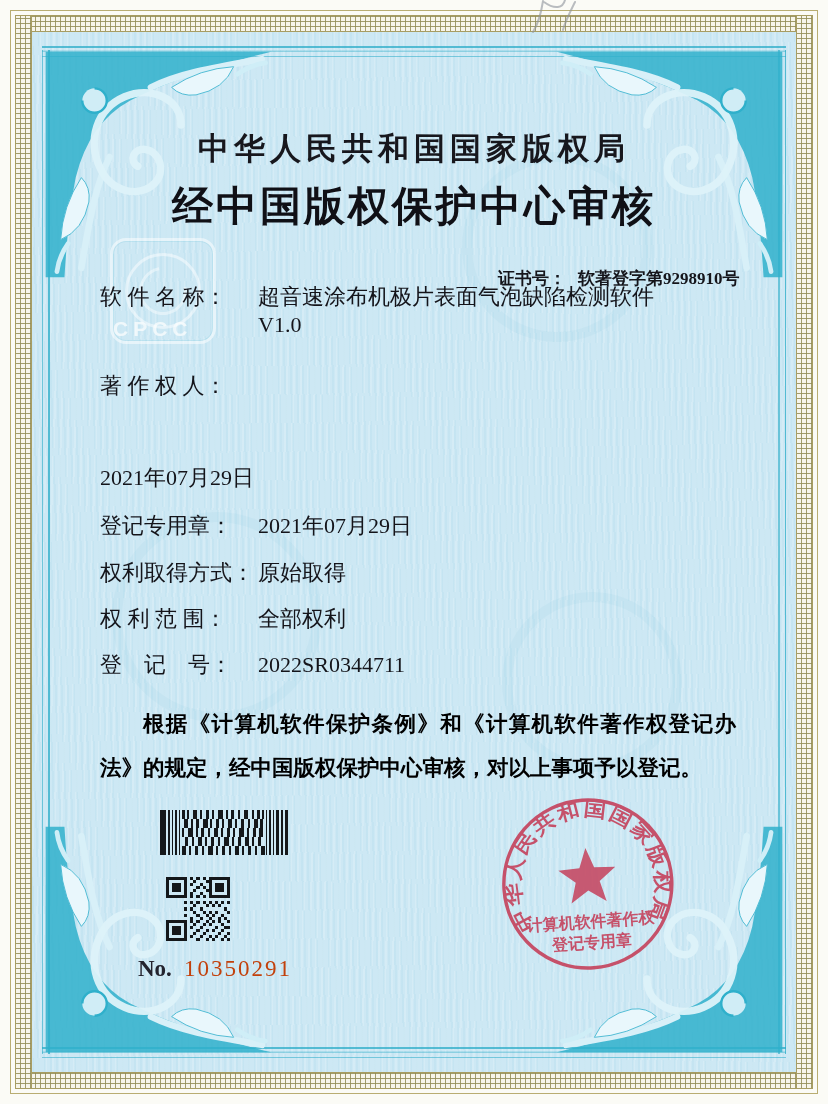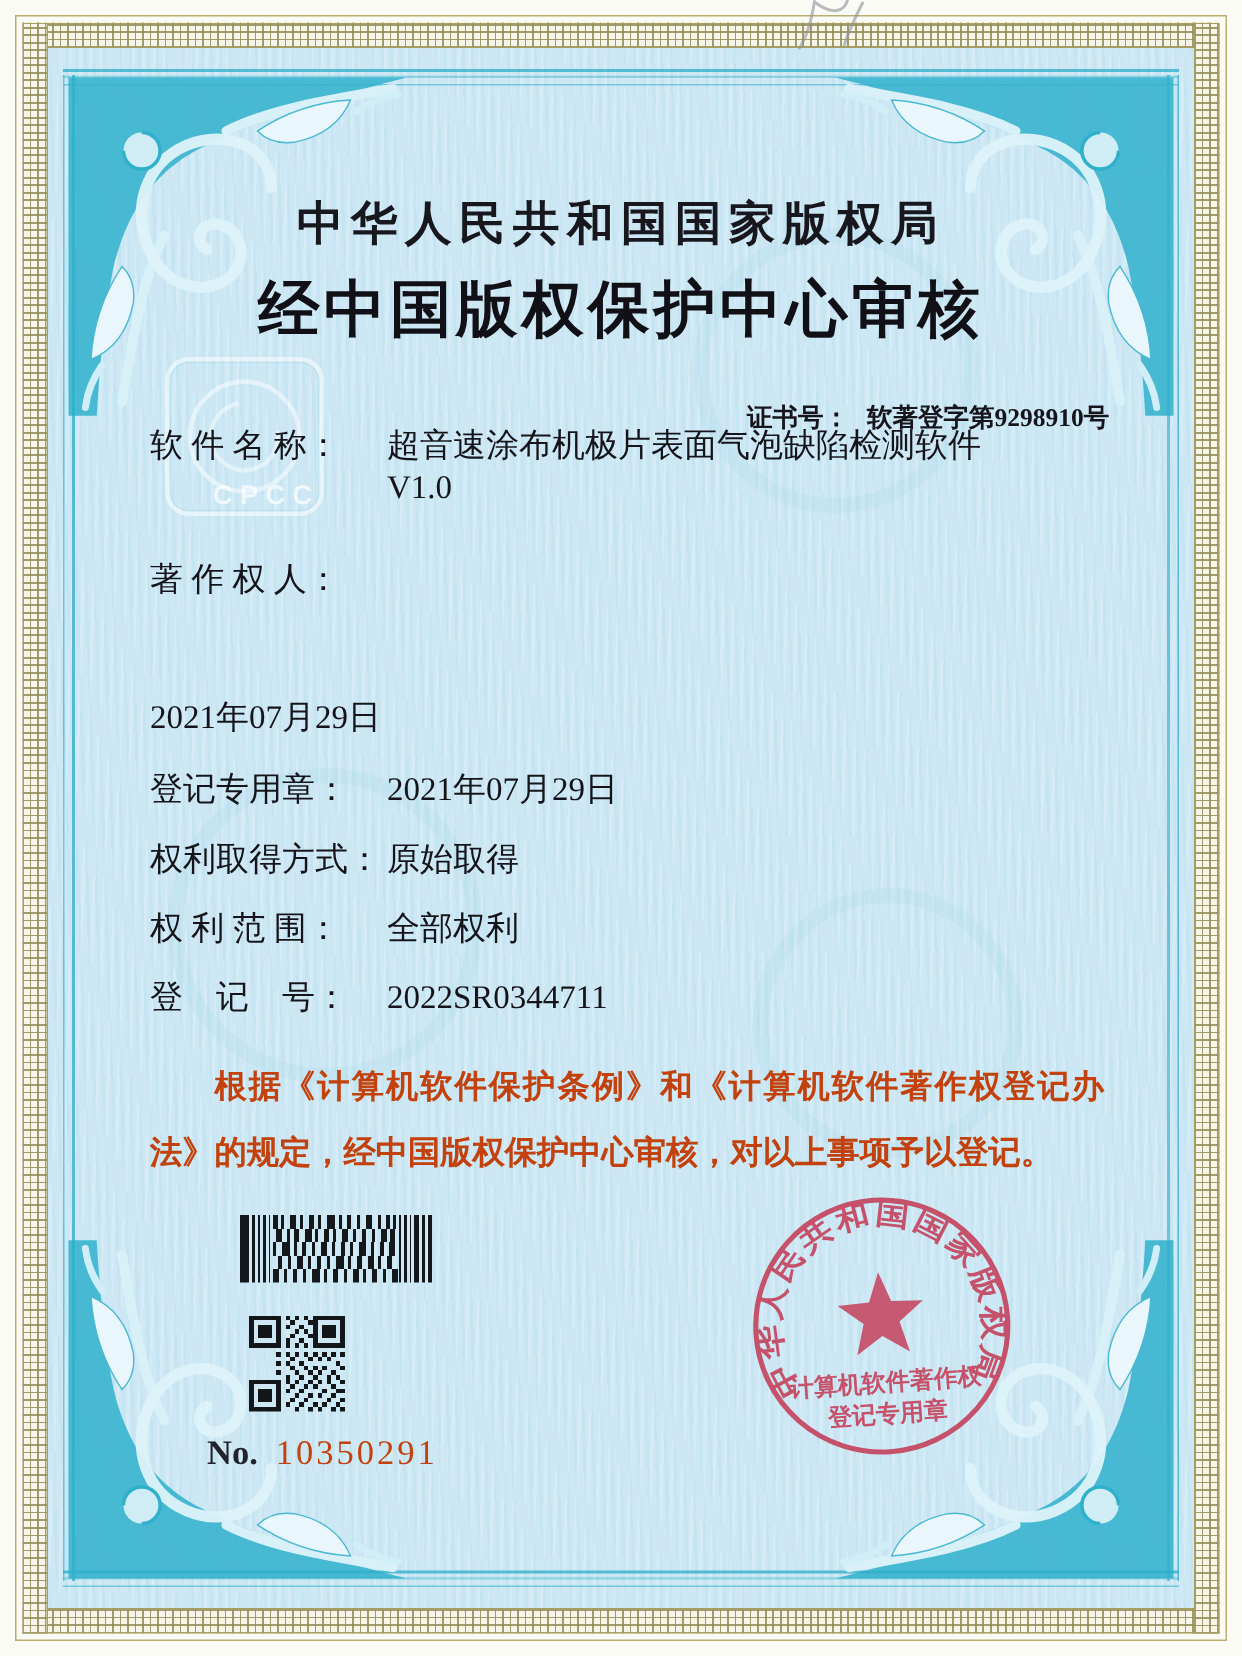--- a/index.html
+++ b/index.html
@@ -36,34 +36,34 @@
   .cnr{position:absolute;width:235px;height:235px;}
   .cnr.tl{left:40px;top:46px}
   .cnr.tr{right:40px;top:46px;transform:scaleX(-1)}
   .cnr.bl{left:40px;bottom:46px;transform:scaleY(-1)}
   .cnr.br{right:40px;bottom:46px;transform:scale(-1,-1)}
   
   .wm{position:absolute;left:110px;top:238px;width:100px;height:100px;border-radius:16px;
       border:3px solid rgba(255,255,255,.55);box-shadow:inset 0 0 0 1px rgba(120,200,220,.25);opacity:.95;}
   .wm .c{position:absolute;inset:12px;border-radius:50%;border:3px solid rgba(255,255,255,.5);}
   .wm .s{position:absolute;inset:26px;border-radius:50%;border:3px solid rgba(255,255,255,.45);border-top-color:transparent;transform:rotate(35deg);}
-  .wm .t{position:absolute;left:0;right:0;bottom:0;text-align:right;font-size:18px;letter-spacing:5px;
+  .wm .t{position:absolute;left:0;right:0;bottom:0;text-align:left;font-size:21px;letter-spacing:5px;
       color:rgba(255,255,255,.75);font-weight:bold;font-family:"Liberation Sans",sans-serif;margin-top:47px;}
   
   .title1{position:absolute;top:128px;left:0;width:100%;text-align:center;
       font-size:31px;font-weight:bold;letter-spacing:5px;color:#17171d;}
   .title2{position:absolute;top:179px;left:0;width:100%;text-align:center;
       font-size:41px;font-weight:bold;letter-spacing:3px;color:#101016;}
   .certno{position:absolute;top:247px;left:498px;font-size:17px;font-weight:bold;color:#15151b;margin-top:20px;}
   .certno .v{margin-left:12px}
   .row{position:absolute;left:100px;display:flex;color:#14141a;font-size:22px;font-weight:normal;line-height:28px;}
   .row .lab{width:158px;flex:none;}
   .row .val{width:446px;}
   .statement{position:absolute;top:702px;left:100px;width:636px;font-size:21.5px;font-weight:bold;
-      line-height:44px;text-indent:2em;text-align:justify;color:#c2410c;}
+      line-height:44px;text-indent:2em;text-align:justify;color:#000000;}
   .barcode{position:absolute;left:160px;top:810px;}
   .qr{position:absolute;left:166px;top:877px;}
   .serial{position:absolute;left:138px;top:956px;font-size:23px;color:#23232e;font-weight:bold;}
   .serial .num{color:#c2410c;font-weight:normal;letter-spacing:2px;margin-left:12px;margin-top:16px;}
   .issuedate{position:absolute;left:505px;top:968px;font-size:25px;font-weight:bold;color:#101014;letter-spacing:1px;}
   .seal{position:absolute;left:488px;top:786px;transform:rotate(-4deg);opacity:.92;}
   .pencil{position:absolute;left:505px;top:0;}
 </style>
 </head>
 <body>

